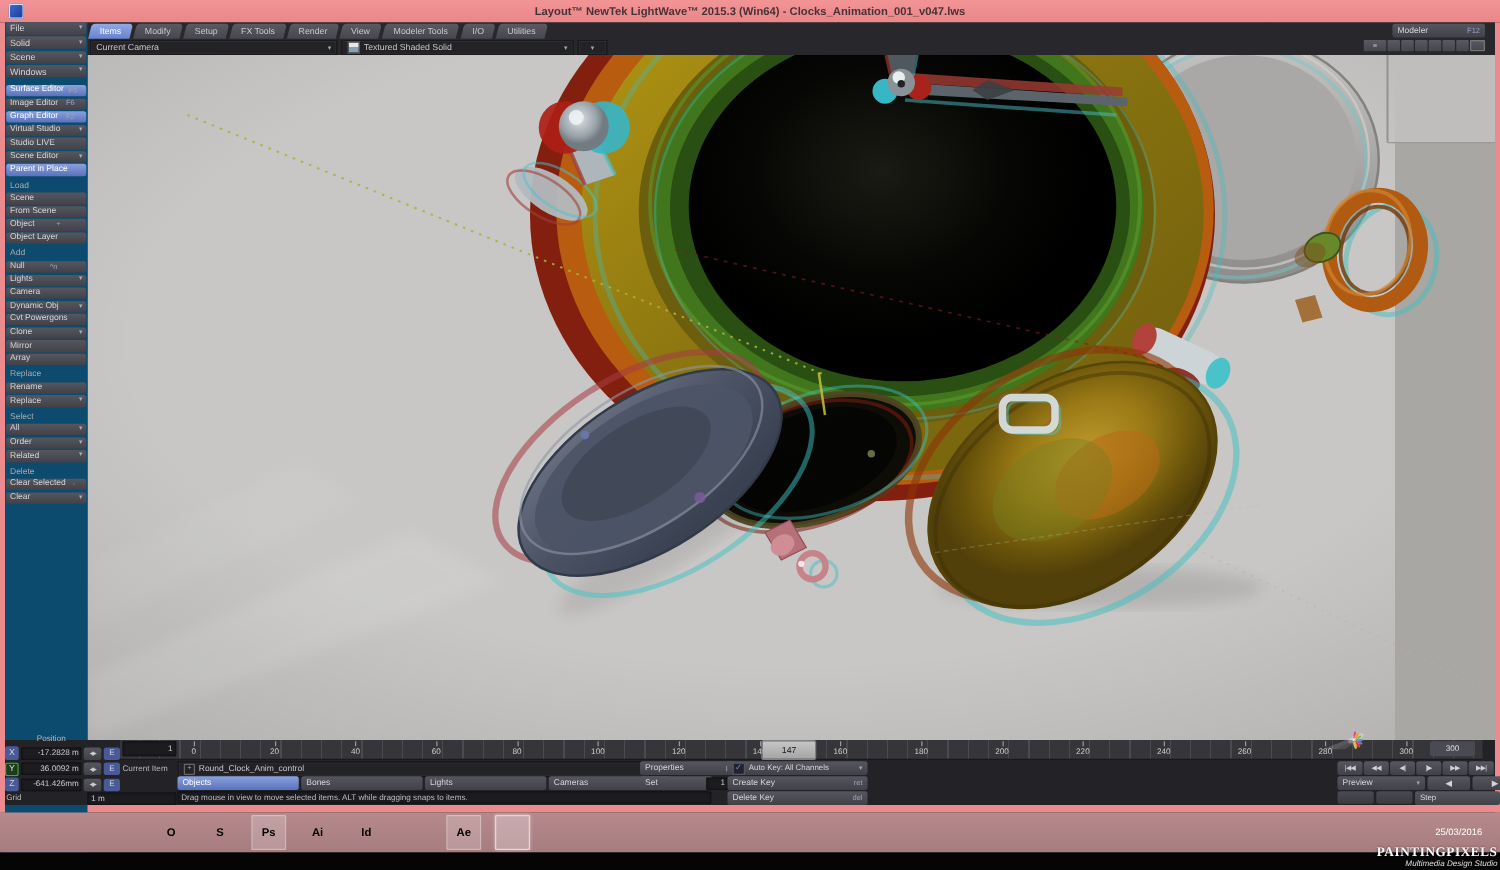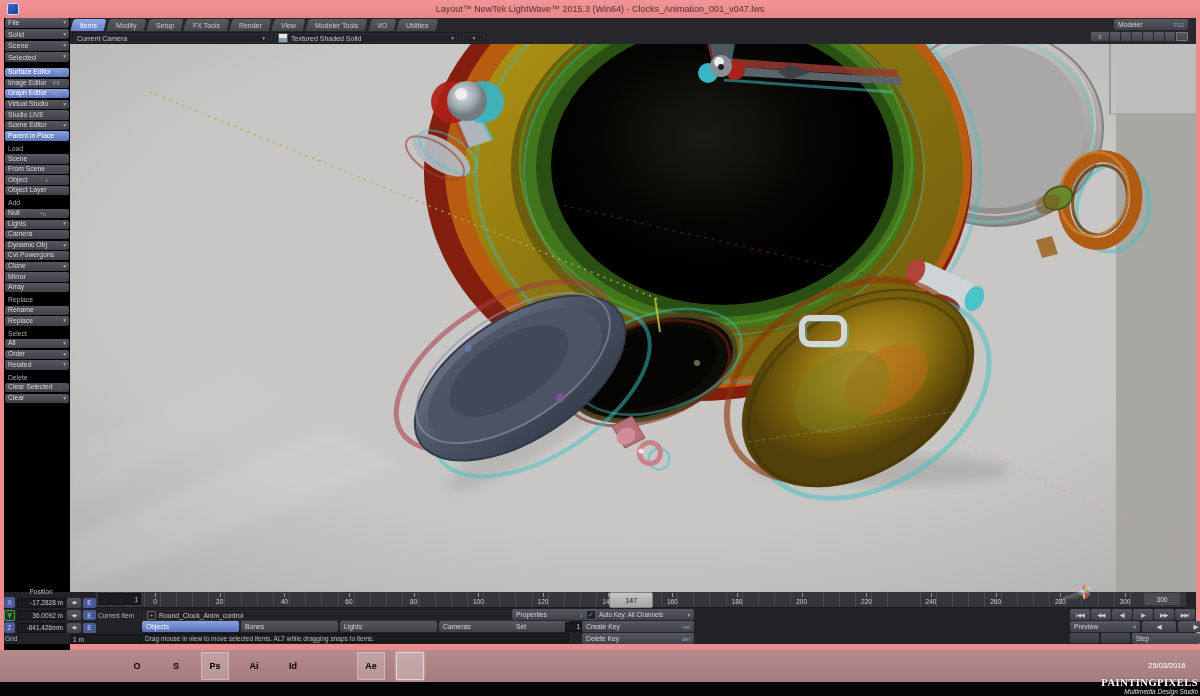--- a/index.html
+++ b/index.html
@@ -1,21 +1,21 @@
 <!DOCTYPE html>
 <html><head>
 <meta charset="utf-8">
 <style>
   html,body{margin:0;padding:0;background:#111;}
   .screen{position:relative;width:1200px;height:696px;overflow:hidden;
     font-family:"Liberation Sans",sans-serif;background:#242428;-webkit-font-smoothing:antialiased;}
   .abs{position:absolute;}
   
   .titlebar{left:0;top:0;width:1200px;height:18px;background:linear-gradient(#f29496,#ea8688);
-    display:flex;align-items:center;justify-content:center;color:#4a3336;font-size:9px;}
+    display:flex;align-items:center;justify-content:center;color:#4a3336;font-size:9px;font-weight:bold;}
   .title-icon{position:absolute;left:7px;top:3px;width:12px;height:12px;border-radius:2px;
     background:linear-gradient(135deg,#3d6fd4,#1a3a8a);box-shadow:inset 0 0 0 1px #cfe0ff;}
   .frame-l{left:0;top:18px;width:4px;height:632px;background:#ec8b8d;}
   .frame-r{left:1196px;top:18px;width:4px;height:632px;background:#ec8b8d;}
   .frame-b{left:0;top:644px;width:1200px;height:6px;background:#ec8b8d;}
   
   .topbars{left:70px;top:18px;width:1126px;height:26px;background:#28282c;}
   .tabsrow{position:absolute;left:2px;top:1px;height:12px;display:flex;align-items:flex-end;}
   .tab{height:12px;padding:0 8px;margin-right:3px;background:linear-gradient(#5a5a62,#46464d);
     color:#c9c9ce;font-size:7px;display:flex;align-items:center;border-radius:3px 3px 0 0;transform:skewX(-14deg);}
@@ -26,21 +26,21 @@
     color:#c6c6ca;font-size:7px;display:flex;align-items:center;padding:0 4px;gap:3px;}
   .caret{margin-left:auto;font-size:5.5px;color:#9aa;}
   .shadeicon{width:8px;height:8px;background:linear-gradient(#e8e8ea 45%,#8aa0b4 45%);
     border:1px solid #555;flex:none;}
   .modelerbtn{right:8px;top:1px;width:66px;height:11px;}
   .minibtns{right:8px;top:14px;display:flex;gap:1px;}
   .mini{width:10px;height:9px;background:linear-gradient(#5a5a62,#45454c);border-radius:1px;}
   .mini.wide{width:18px;color:#bbb;font-size:6px;display:flex;align-items:center;justify-content:center;}
   .mini.grid{width:12px;box-shadow:inset 0 0 0 1px #777;}
   
-  .sidecol{left:4px;top:18px;width:66px;height:668px;background:#000000;}
+  .sidecol{left:4px;top:18px;width:66px;height:668px;background:#0c4a6e;}
   .sblist{position:absolute;left:1px;top:0;width:64px;display:flex;flex-direction:column;gap:1.4px;}
   .sblist2{top:50px;}
   .sbitem{display:flex;align-items:center;padding:0 3px;height:9.2px;border-radius:2px;
     background:linear-gradient(#56565e,#414149);color:#d4d4d8;font-size:6.8px;line-height:1;white-space:nowrap;}
   .menus .sbitem{height:10px;font-size:7.2px;}
   .sbitem.hl{background:linear-gradient(#8ba1dd,#5872bc);color:#fff;}
   .sbitem.hdr{background:none;justify-content:center;color:#a9a9ae;margin-top:3.4px;height:7.5px;}
   .sc{margin-left:auto;color:#9aa2c0;font-size:6px;}
   .arr{margin-left:auto;color:#aab;font-size:5.5px;}
   
@@ -204,21 +204,21 @@
         <span>Solid</span>
           <span class="sc" style="visibility: hidden;"></span>
           <span class="arr">▾</span>
       </div>
         <div class="sbitem" data-name="menu-help">
         <span>Scene</span>
           <span class="sc" style="visibility: hidden;"></span>
           <span class="arr">▾</span>
       </div>
         <div class="sbitem" data-name="menu-windows">
-        <span>Selected</span>
+        <span>Windows</span>
           <span class="sc" style="visibility: hidden;"></span>
           <span class="arr">▾</span>
       </div>
       </div>
     <div class="sblist sblist2" data-name="items-tab-tools">
 
     <div class="sbitem hl" data-name="sidebar-item-surface-editor">
         <span>Surface Editor</span>
           <span class="sc">F5</span>
           <span class="arr" style="visibility: hidden;"></span>

